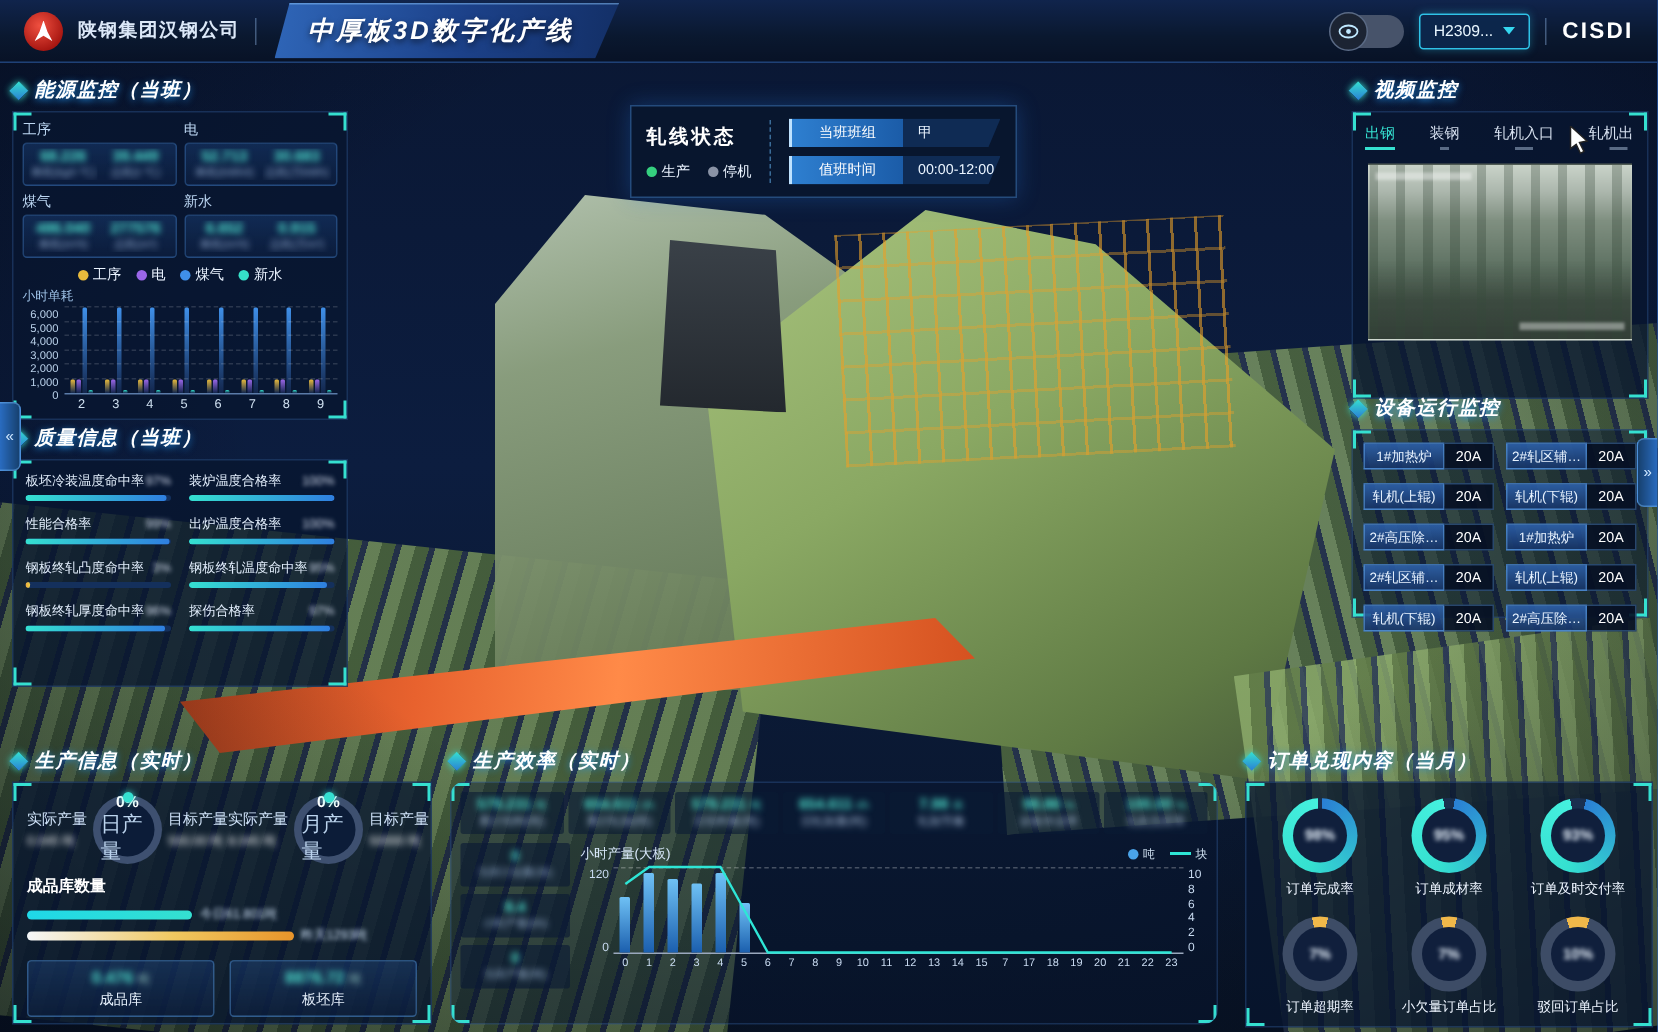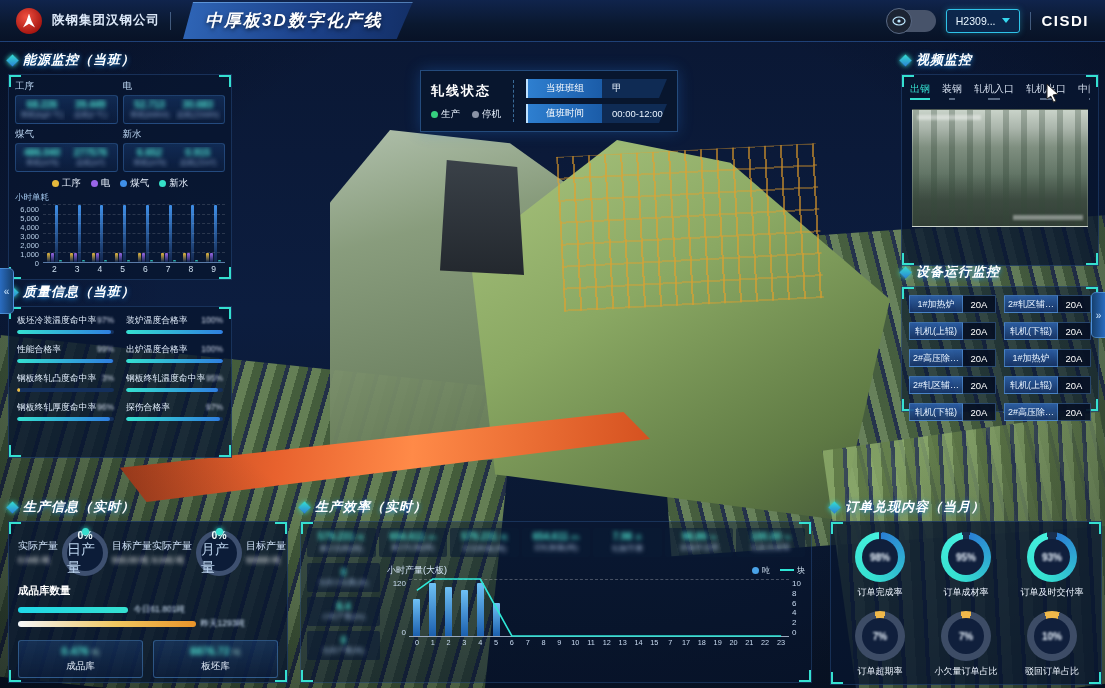--- a/index.html
+++ b/index.html
@@ -136,21 +136,21 @@
   .st-badges { display:flex; flex-direction:column; gap:6px; flex:1; }
   .badge { display:flex; height:19px; clip-path:polygon(0 0,100% 0,calc(100% - 8px) 100%,0 100%); }
   .badge-label { width:76px; display:flex; align-items:center; justify-content:center; font-size:9.5px; color:#fff;
     background:linear-gradient(90deg,#2e7fd0,#1b5ca8); border-left:2px solid #bfe2ff; }
   .badge-value { flex:1; display:flex; align-items:center; padding-left:10px; font-size:9.5px; color:#eaf4ff;
     background:rgba(16,44,86,.95); }
 
   
   #video { left:901px; top:50px; width:198px; }
   #video .frame { height:192px; padding:7px 8px; }
-  #video-tabs { display:flex; gap:12px; overflow:hidden; white-space:nowrap;align-items:center; }
+  #video-tabs { display:flex; gap:23px; overflow:hidden; white-space:nowrap;align-items:center; }
   .vtab { font-size:10px; color:#d5dfee; padding-bottom:4px; position:relative; cursor:pointer; flex:none; }
   .vtab::after { content:""; position:absolute; left:35%; right:35%; bottom:0; height:2px; background:#5a6b85; }
   .vtab.active { color:#35e0d0; }
   .vtab.active::after { left:0; right:0; background:#35e0d0; }
   .vfeed { margin:9px auto 0; width:176px; height:118px; position:relative;
     border:1px solid rgba(255,255,255,.1); overflow:hidden;
     background:linear-gradient(180deg,#c9d3c9 0%,#aab5ab 16%,#7f8f80 32%,#5f7263 58%,#4a5a4e 78%,#3d4a41 100%); }
   .vfeed::after { content:""; position:absolute; inset:0; opacity:.5;
     background:repeating-linear-gradient(90deg,rgba(40,60,45,.55) 0 6px,transparent 6px 18px),
                linear-gradient(0deg,rgba(20,30,24,.5) 0 22%,transparent 45%); }
@@ -191,21 +191,21 @@
   #prod-boxes { display:flex; gap:10px; margin-top:9px; }
   .pbox { flex:1; height:38px; display:flex; flex-direction:column; align-items:center; justify-content:center;
     background:linear-gradient(180deg,rgba(32,74,136,.4),rgba(12,30,62,.65));
     border:1px solid rgba(90,160,230,.4); border-radius:3px; }
   .pbox-val { font-size:11px; font-weight:bold; color:#4fe3cf; }
   .pbox-val small { font-size:8px; color:#9fd8cc; font-weight:normal; }
   .pbox-label { font-size:9.5px; color:#e6f0fc; margin-top:2px; }
 
   
   #eff { left:300px; top:497px; width:512px; }
-  #eff .frame { height:162px; padding:6px; background-color:rgba(8,22,48,.45); }
+  #eff .frame { height:162px; padding:6px; background-color:rgba(8,22,48,.45);border-radius:10px; }
   #eff-stats { display:flex; gap:3px; }
   .scard { flex:1; background:rgba(10,26,52,.6); border-radius:2px; padding:3px 2px; text-align:center; overflow:hidden; }
   .scard-val { font-size:10px; font-weight:bold; color:#4fe3cf; white-space:nowrap; }
   .scard-val small { font-size:7.5px; font-weight:normal; }
   .scard-label { font-size:7.8px; color:#a7bcd8; white-space:nowrap; overflow:hidden; }
   .eff-body { display:flex; gap:7px; margin-top:6px; }
   #eff-side { width:78px; display:flex; flex-direction:column; gap:5px; }
   .sbox { background:rgba(10,26,52,.65); border-radius:2px; padding:4px 2px; text-align:center; overflow:hidden; }
   .sbox-val { font-size:10px; font-weight:bold; color:#4fe3cf; }
   .sbox-label { font-size:7.5px; color:#9ab4d4; white-space:nowrap; overflow:hidden; }

